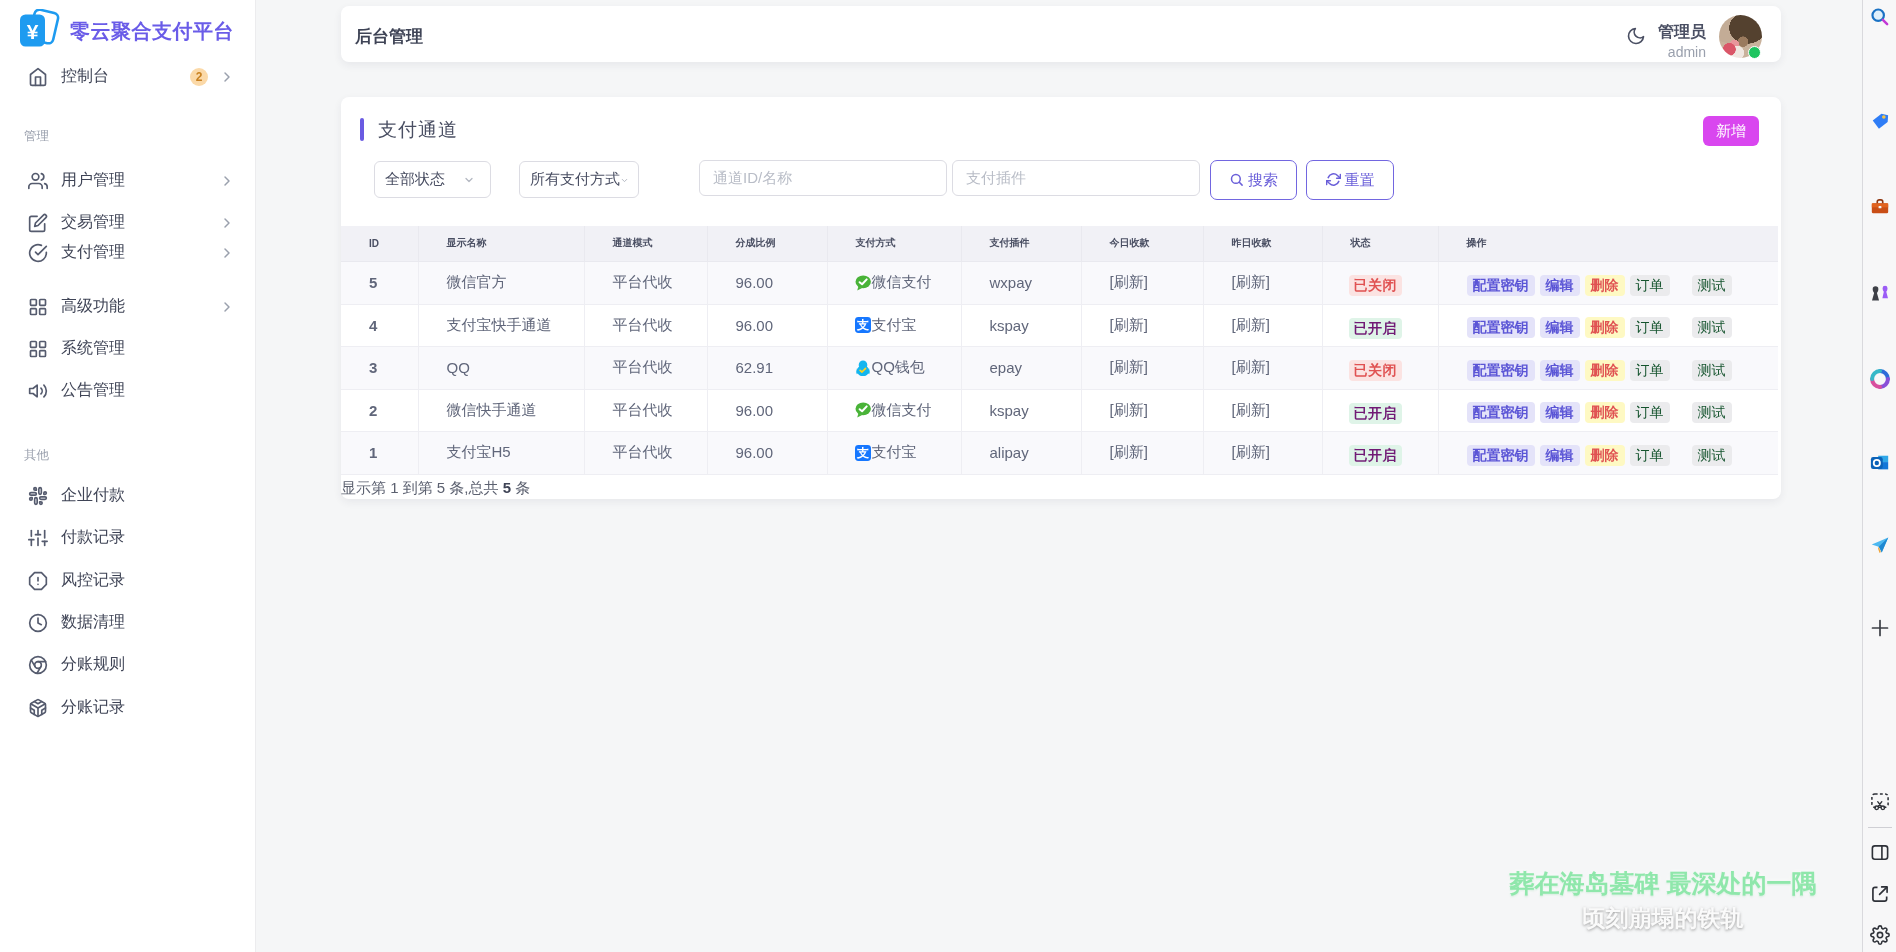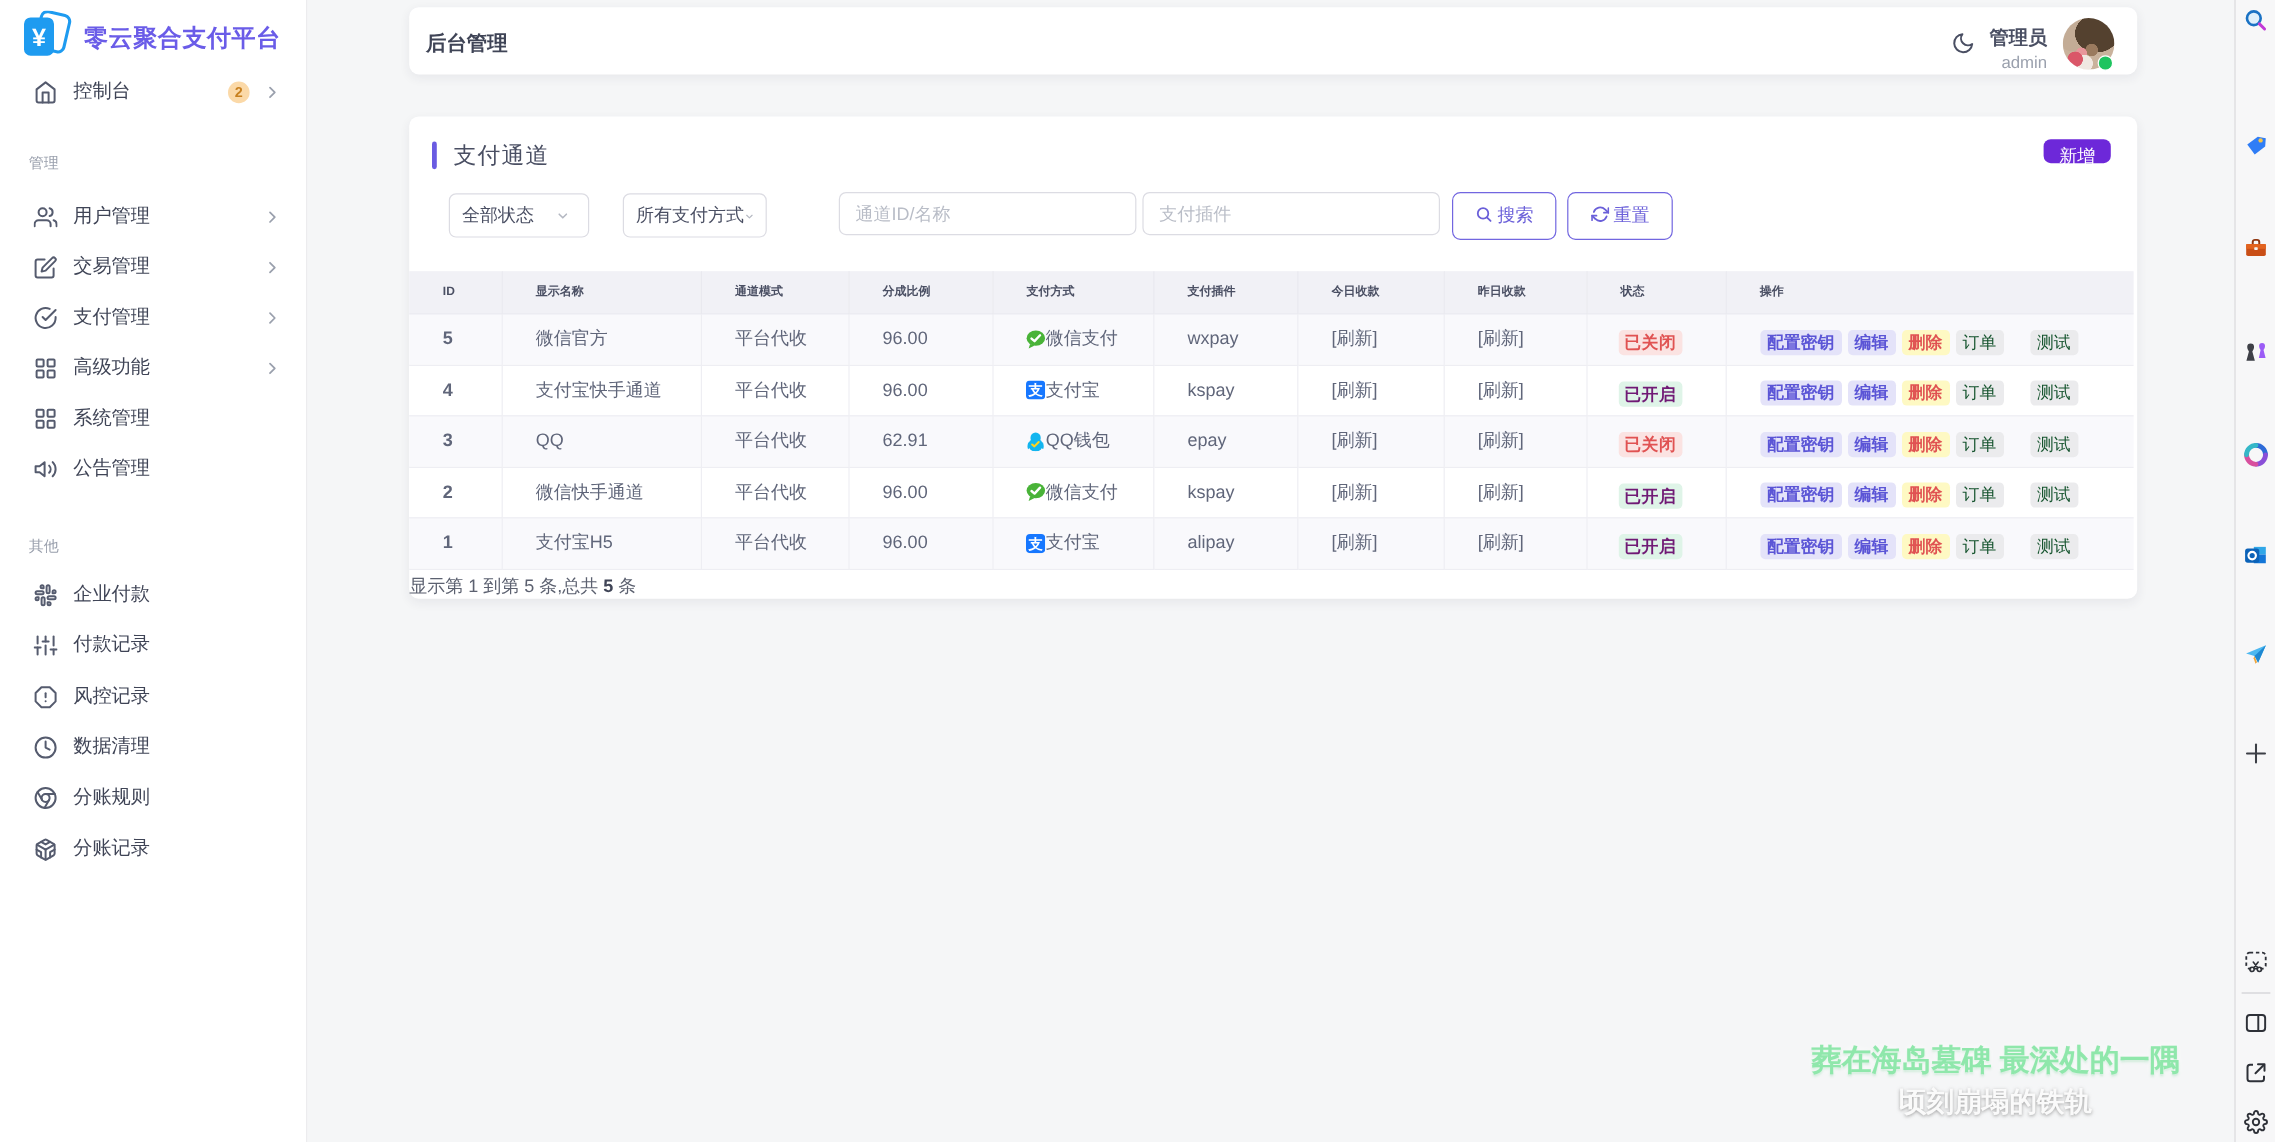--- a/index.html
+++ b/index.html
@@ -29,21 +29,21 @@
        radial-gradient(circle at 42% 88%, #f0e7e1 0 15%, rgba(0,0,0,0) 16%),
        radial-gradient(circle at 36% 68%, #e8969b 0 11%, rgba(0,0,0,0) 12%),
        radial-gradient(circle at 56% 62%, #9a7a5e 0 14%, rgba(0,0,0,0) 15%),
        radial-gradient(ellipse 60% 52% at 66% 30%, #54412f 0 70%, rgba(0,0,0,0) 71%),
        radial-gradient(circle at 20% 30%, #c3ac96 0 32%, rgba(0,0,0,0) 33%),
        #c9b29c; }
   .odot { position:absolute; left:1407px; top:40px; width:13px; height:13px; border-radius:50%; background:#1ec45f; border:1.5px solid #fff; }
   
   .sec-bar { position:absolute; left:19px; top:21px; width:4px; height:23px; background:#6a5be2; border-radius:2px; }
   .sec-title { position:absolute; left:37px; top:20px; font-size:19px; color:#4a4f63; letter-spacing:1px; }
-  .btn-add { position:absolute; left:1362px; top:19px; width:56px; height:20px; background:#6d28d9; border-radius:6px; color:#fff; font-size:15px; text-align:center; line-height:30px; }
+  .btn-add { position:absolute; left:1362px; top:19px; width:56px; height:30px; background:#d946ef; border-radius:6px; color:#fff; font-size:15px; text-align:center; line-height:30px; }
   .ctrl { position:absolute; top:63px; height:36px; border:1px solid #dcdce3; border-radius:6px; background:#fff; font-size:15px; }
   .sel1 { left:33px; width:117px; height:37px; top:64px; }
   .sel2 { left:178px; width:120px; height:37px; top:64px; }
   .in1  { left:358px; width:248px; }
   .in2  { left:611px; width:248px; }
   .ctrl .cv { position:absolute; left:10px; top:8px; color:#4a4f63; }
   .ctrl .ph { position:absolute; left:13px; top:8px; color:#b9bdc7; }
   .btn-o { position:absolute; top:63px; height:40px; border:1.5px solid #7266e0; border-radius:7px; background:#fff; color:#6a5fd9; font-size:15px; text-align:center; line-height:37px; }
   .bsearch { left:869px; width:87px; }
   .breset { left:965px; width:88px; }
@@ -129,21 +129,21 @@
   <div class="mi" style="top:202px">
     <svg width="20" height="20" viewBox="0 0 24 24" fill="none" stroke="#555b6e" stroke-width="2" stroke-linecap="round" stroke-linejoin="round">
         <path d="M11 4H4a2 2 0 0 0-2 2v14a2 2 0 0 0 2 2h14a2 2 0 0 0 2-2v-7"></path>
         <path d="M18.5 2.5a2.121 2.121 0 0 1 3 3L12 15l-4 1 1-4 9.5-9.5z"></path>
       </svg>
     <span class="t">交易管理</span>
     <svg class="chev" width="16" height="16" viewBox="0 0 24 24" fill="none" stroke="#9aa0ad" stroke-width="2.2" stroke-linecap="round" stroke-linejoin="round">
         <polyline points="9 18 15 12 9 6"></polyline>
       </svg>
   </div>
-  <div class="mi" style="top:244px">
+  <div class="mi" style="top:232px">
     <svg width="20" height="20" viewBox="0 0 24 24" fill="none" stroke="#555b6e" stroke-width="2" stroke-linecap="round" stroke-linejoin="round">
         <path d="M22 11.08V12a10 10 0 1 1-5.93-9.14"></path>
         <polyline points="22 4 12 14.01 9 11.01"></polyline>
       </svg>
     <span class="t">支付管理</span>
     <svg class="chev" width="16" height="16" viewBox="0 0 24 24" fill="none" stroke="#9aa0ad" stroke-width="2.2" stroke-linecap="round" stroke-linejoin="round">
         <polyline points="9 18 15 12 9 6"></polyline>
       </svg>
   </div>
   <div class="mi" style="top:286px">

